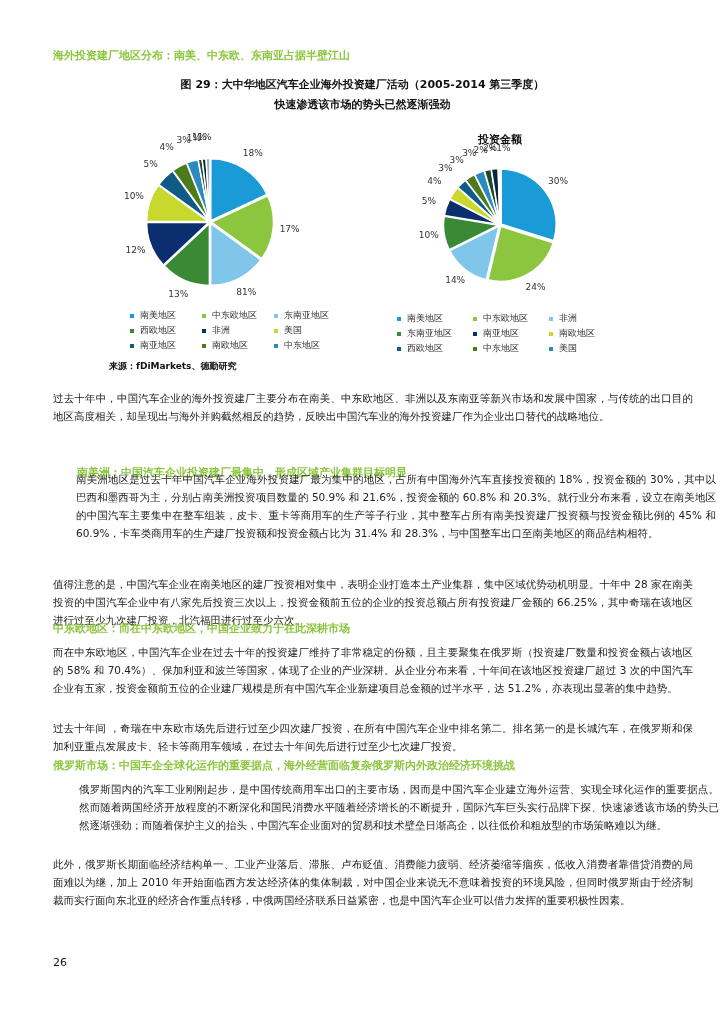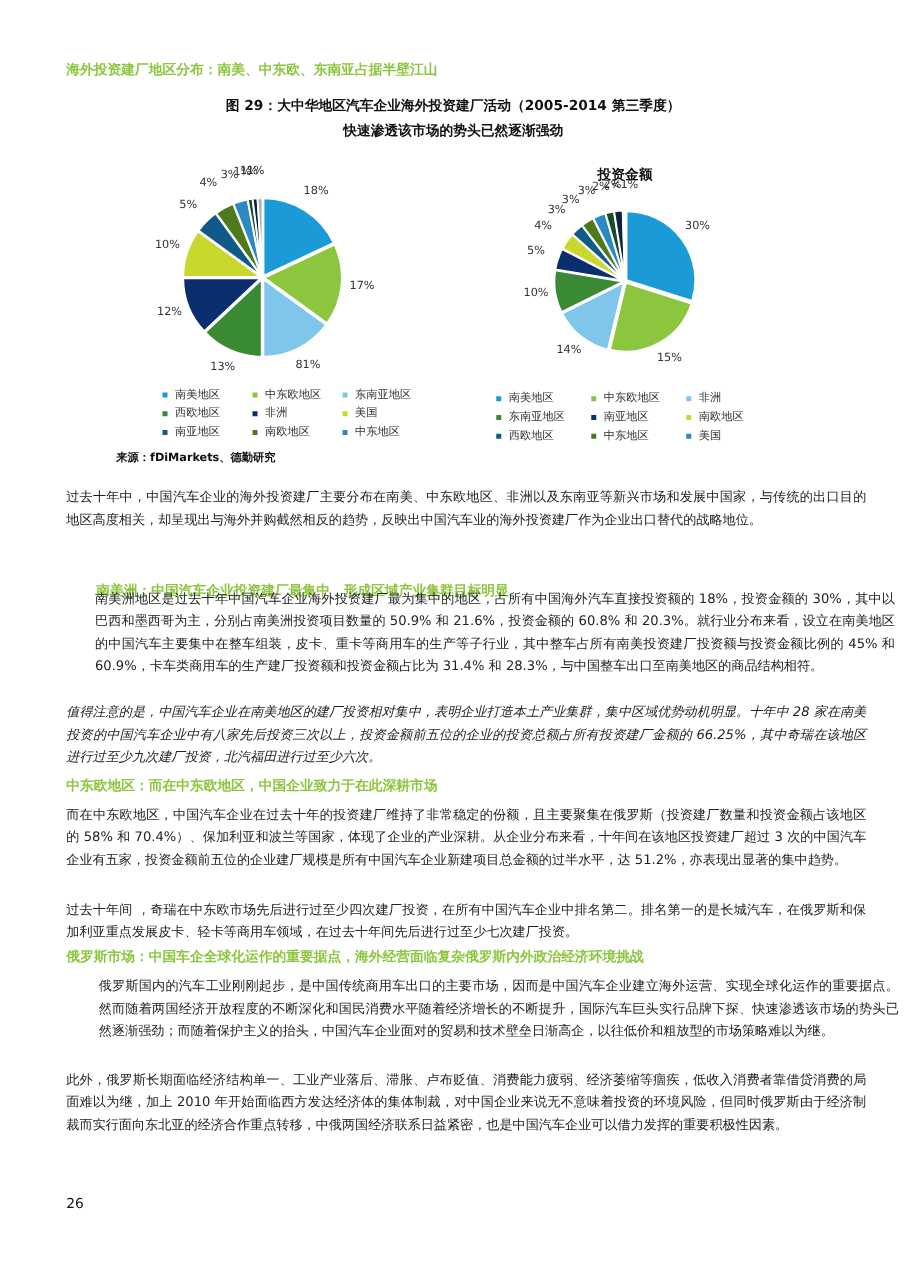--- a/index.html
+++ b/index.html
@@ -6,21 +6,21 @@
   body { width:725px; height:1024px; position:relative; overflow:hidden;
          font-family:"DejaVu Sans","Liberation Sans",sans-serif; color:#222; }
   .abs { position:absolute; }
   .green-head { color:#8cc63f; font-size:11px; font-weight:bold; }
   .fig-title { font-size:11px; font-weight:bold; text-align:center; color:#111; width:725px; left:0; }
   .chart-title { font-size:11px; font-weight:bold; color:#111; text-align:center; }
   .pie-label { font-size:9px; color:#333; position:absolute; white-space:nowrap; }
   .legend { position:absolute; display:grid; grid-template-columns: 72px 72px 72px; row-gap:2px; font-size:9px; color:#333; }
   .legend-item { display:flex; align-items:center; white-space:nowrap; }
   .swatch { width:4px; height:4px; margin-right:6px; display:inline-block; }
-  .source { font-size:9px; font-weight:bold; color:#111; }
+  .source { font-size:9px; font-weight:bold; color:#111;margin-left:16px; }
   .para { font-size:10.5px; line-height:18px; color:#222; width:640px; left:53px; text-align:justify; }
   .page-num { font-size:11px; color:#111; }
 </style>
 </head>
 <body>
 
 <div class="abs green-head" style="left:53px;top:48px;">海外投资建厂地区分布：南美、中东欧、东南亚占据半壁江山</div>
 
 <div class="abs fig-title" style="top:77px;">图 29：大中华地区汽车企业海外投资建厂活动（2005-2014 第三季度）</div>
 <div class="abs fig-title" style="top:97px;">快速渗透该市场的势头已然逐渐强劲</div>
@@ -105,21 +105,21 @@
       <path d="M-1.2365211694618106,-0.8491262553194292 L-50.104553521310365,-26.08630941942637 A55,55 0 0 1 -42.338770797466076,-37.395057294454595 Z" fill="#c9d82c" stroke="#ffffff" stroke-width="1.5"></path>
       <path d="M-1.0227117323256574,-1.0972970028955027 L-42.12496136032993,-37.64322804203067 A55,55 0 0 1 -34.589776134064266,-44.66623304050758 Z" fill="#0f5a86" stroke="#ffffff" stroke-width="1.5"></path>
       <path d="M-0.8001739104353576,-1.2687480888886447 L-34.36723831217396,-44.83768412650072 A55,55 0 0 1 -25.65469118043179,-50.33251242954486 Z" fill="#4f7a1c" stroke="#ffffff" stroke-width="1.5"></path>
       <path d="M-0.549570057252371,-1.3956979444606292 L-25.404087327248803,-50.45946228511685 A55,55 0 0 1 -15.819770133565,-54.233383261186816 Z" fill="#2b8bc0" stroke="#ffffff" stroke-width="1.5"></path>
       <path d="M-0.3256130598175727,-1.4642322682130173 L-15.5958131361302,-54.301917584939204 A55,55 0 0 1 -8.887053204600836,-55.79379827648602 Z" fill="#1b4a2a" stroke="#ffffff" stroke-width="1.5"></path>
       <path d="M-0.14046223430152813,-1.493408973032847 L-8.701902379084792,-55.822974981305855 A55,55 0 0 1 -1.8594618065269273,-56.466539141058476 Z" fill="#0a2440" stroke="#ffffff" stroke-width="1.5"></path>
       <path d="M-0.023443766751012805,-1.4998167854109794 L-1.742443338976412,-56.472946953436605 A55,55 0 0 1 -0.023443766751071758,-56.49981678541098 Z" fill="#9fb0bf" stroke="#ffffff" stroke-width="1.5"></path>
     </svg>
   <div id="labels1">
       <div class="pie-label" style="left: 168.05px; top: 54.4068px;">30%</div>
-      <div class="pie-label" style="left: 145.512px; top: 159.633px;">15%</div>
+      <div class="pie-label" style="left: 145.512px; top: 159.633px;">24%</div>
       <div class="pie-label" style="left: 65.1716px; top: 153.342px;">14%</div>
       <div class="pie-label" style="left: 38.7922px; top: 107.652px;">10%</div>
       <div class="pie-label" style="left: 41.6644px; top: 74.3231px;">5%</div>
       <div class="pie-label" style="left: 47.3496px; top: 53.9776px;">4%</div>
       <div class="pie-label" style="left: 58.1826px; top: 41.4036px;">3%</div>
       <div class="pie-label" style="left: 69.4579px; top: 32.7168px;">3%</div>
       <div class="pie-label" style="left: 82.1551px; top: 26.2846px;">3%</div>
       <div class="pie-label" style="left: 93.5023px; top: 22.8122px;">2%</div>
       <div class="pie-label" style="left: 102.883px; top: 21.3339px;">2%</div>
       <div class="pie-label" style="left: 108.812px; top: 21.0093px;">&lt;1%</div>
@@ -162,21 +162,21 @@
       <span class="swatch" style="background: rgb(43, 139, 192);"></span>
       <span>美国</span>
     </div>
   </div>
 
 <div class="abs source" style="left:93px;top:360px;">来源：fDiMarkets、德勤研究</div>
 
 <div class="abs para" style="top:389px;">过去十年中，中国汽车企业的海外投资建厂主要分布在南美、中东欧地区、非洲以及东南亚等新兴市场和发展中国家，与传统的出口目的地区高度相关，却呈现出与海外并购截然相反的趋势，反映出中国汽车业的海外投资建厂作为企业出口替代的战略地位。</div>
 <div class="abs green-head" style="left:53px;top:465px;margin-left:24px;">南美洲：中国汽车企业投资建厂最集中，形成区域产业集群目标明显</div>
 <div class="abs para" style="top:470px;margin-left:23px;">南美洲地区是过去十年中国汽车企业海外投资建厂最为集中的地区，占所有中国海外汽车直接投资额的 18%，投资金额的 30%，其中以巴西和墨西哥为主，分别占南美洲投资项目数量的 50.9% 和 21.6%，投资金额的 60.8% 和 20.3%。就行业分布来看，设立在南美地区的中国汽车主要集中在整车组装，皮卡、重卡等商用车的生产等子行业，其中整车占所有南美投资建厂投资额与投资金额比例的 45% 和 60.9%，卡车类商用车的生产建厂投资额和投资金额占比为 31.4% 和 28.3%，与中国整车出口至南美地区的商品结构相符。</div>
-<div class="abs para" style="top:561px;font-style:italic;">值得注意的是，中国汽车企业在南美地区的建厂投资相对集中，表明企业打造本土产业集群，集中区域优势动机明显。十年中 28 家在南美投资的中国汽车企业中有八家先后投资三次以上，投资金额前五位的企业的投资总额占所有投资建厂金额的 66.25%，其中奇瑞在该地区进行过至少九次建厂投资，北汽福田进行过至少六次。</div>
+<div class="abs para" style="top:575px;">值得注意的是，中国汽车企业在南美地区的建厂投资相对集中，表明企业打造本土产业集群，集中区域优势动机明显。十年中 28 家在南美投资的中国汽车企业中有八家先后投资三次以上，投资金额前五位的企业的投资总额占所有投资建厂金额的 66.25%，其中奇瑞在该地区进行过至少九次建厂投资，北汽福田进行过至少六次。</div>
 <div class="abs green-head" style="left:53px;top:621px;">中东欧地区：而在中东欧地区，中国企业致力于在此深耕市场</div>
 <div class="abs para" style="top:643px;">而在中东欧地区，中国汽车企业在过去十年的投资建厂维持了非常稳定的份额，且主要聚集在俄罗斯（投资建厂数量和投资金额占该地区的 58% 和 70.4%）、保加利亚和波兰等国家，体现了企业的产业深耕。从企业分布来看，十年间在该地区投资建厂超过 3 次的中国汽车企业有五家，投资金额前五位的企业建厂规模是所有中国汽车企业新建项目总金额的过半水平，达 51.2%，亦表现出显著的集中趋势。</div>
 <div class="abs para" style="top:719px;">过去十年间 ，奇瑞在中东欧市场先后进行过至少四次建厂投资，在所有中国汽车企业中排名第二。排名第一的是长城汽车，在俄罗斯和保加利亚重点发展皮卡、轻卡等商用车领域，在过去十年间先后进行过至少七次建厂投资。</div>
 <div class="abs green-head" style="left:53px;top:758px;">俄罗斯市场：中国车企全球化运作的重要据点，海外经营面临复杂俄罗斯内外政治经济环境挑战</div>
 <div class="abs para" style="top:780px;margin-left:26px;">俄罗斯国内的汽车工业刚刚起步，是中国传统商用车出口的主要市场，因而是中国汽车企业建立海外运营、实现全球化运作的重要据点。然而随着两国经济开放程度的不断深化和国民消费水平随着经济增长的不断提升，国际汽车巨头实行品牌下探、快速渗透该市场的势头已然逐渐强劲；而随着保护主义的抬头，中国汽车企业面对的贸易和技术壁垒日渐高企，以往低价和粗放型的市场策略难以为继。</div>
 <div class="abs para" style="top:855px;">此外，俄罗斯长期面临经济结构单一、工业产业落后、滞胀、卢布贬值、消费能力疲弱、经济萎缩等痼疾，低收入消费者靠借贷消费的局面难以为继，加上 2010 年开始面临西方发达经济体的集体制裁，对中国企业来说无不意味着投资的环境风险，但同时俄罗斯由于经济制裁而实行面向东北亚的经济合作重点转移，中俄两国经济联系日益紧密，也是中国汽车企业可以借力发挥的重要积极性因素。</div>
 
 <div class="abs page-num" style="left:53px;top:956px;">26</div>
 
 </body></html>

